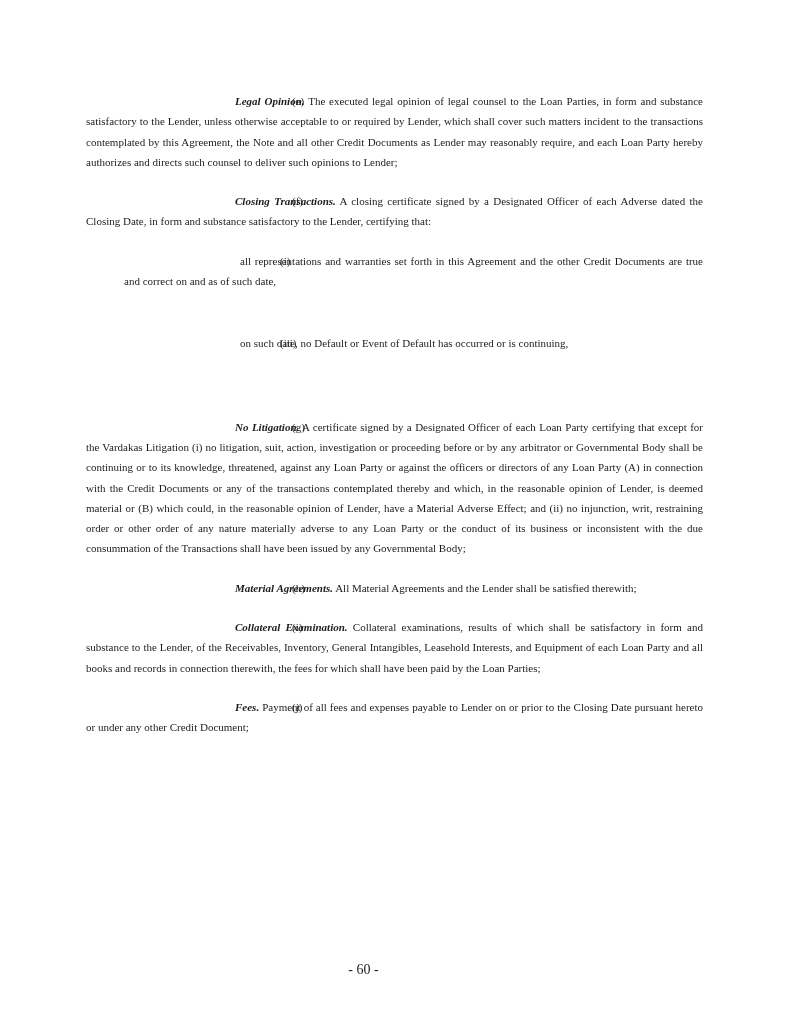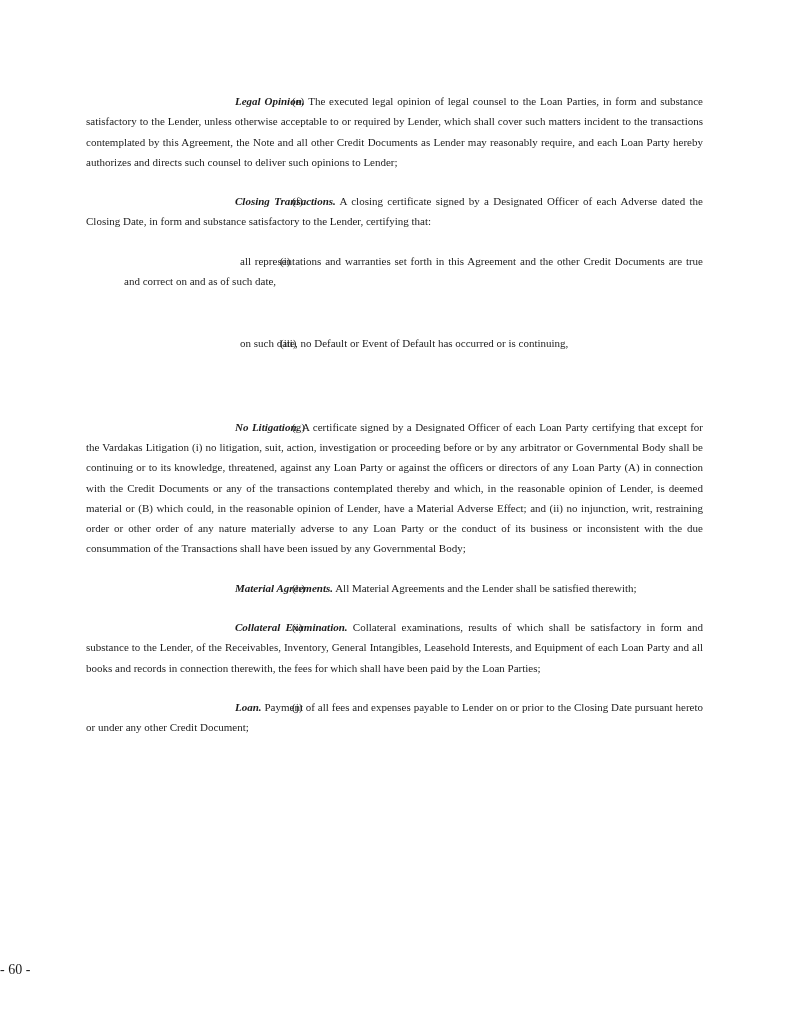--- a/index.html
+++ b/index.html
@@ -27,20 +27,21 @@
   .lbl { display: inline-block; }
   .lbl-main { width: 46px; }
   .lbl-sub { width: 38px; }
   .heading { font-weight: bold; font-style: italic; }
   .gap-l { height: 19px; }
   .gap-m { height: 21px; }
   .footer {
     position: absolute;
     left: 0; width: 727px;
     top: 962px;
+    text-align: center;
     font-size: 14px;
   }
 </style>
 </head>
 <body>
 
 <div class="page">
 
   <p class="para top">
     <span class="lbl lbl-main">(e)</span><span class="heading">Legal Opinion.</span><span> The executed legal opinion of legal counsel to the Loan Parties, in form and substance satisfactory to the Lender, unless otherwise acceptable to or required by Lender, which shall cover such matters incident to the transactions contemplated by this Agreement, the Note and all other Credit Documents as Lender may reasonably require, and each Loan Party hereby authorizes and directs such counsel to deliver such opinions to Lender;</span>
@@ -77,18 +78,18 @@
     <span class="lbl lbl-main">(h)</span><span class="heading">Material Agreements.</span><span> All Material Agreements and the Lender shall be satisfied therewith;</span>
   </p>
   <div class="gap-l"></div>
 
   <p class="para top">
     <span class="lbl lbl-main">(i)</span><span class="heading">Collateral Examination.</span><span> Collateral examinations, results of which shall be satisfactory in form and substance to the Lender, of the Receivables, Inventory, General Intangibles, Leasehold Interests, and Equipment of each Loan Party and all books and records in connection therewith, the fees for which shall have been paid by the Loan Parties;</span>
   </p>
   <div class="gap-l"></div>
 
   <p class="para top">
-    <span class="lbl lbl-main">(j)</span><span class="heading">Loan.</span><span> Payment of all fees and expenses payable to Lender on or prior to the Closing Date pursuant hereto or under any other Credit Document;</span>
+    <span class="lbl lbl-main">(j)</span><span class="heading">Fees.</span><span> Payment of all fees and expenses payable to Lender on or prior to the Closing Date pursuant hereto or under any other Credit Document;</span>
   </p>
 
 </div>
 
 <div class="footer">- 60 -</div>
 
 </body></html>

